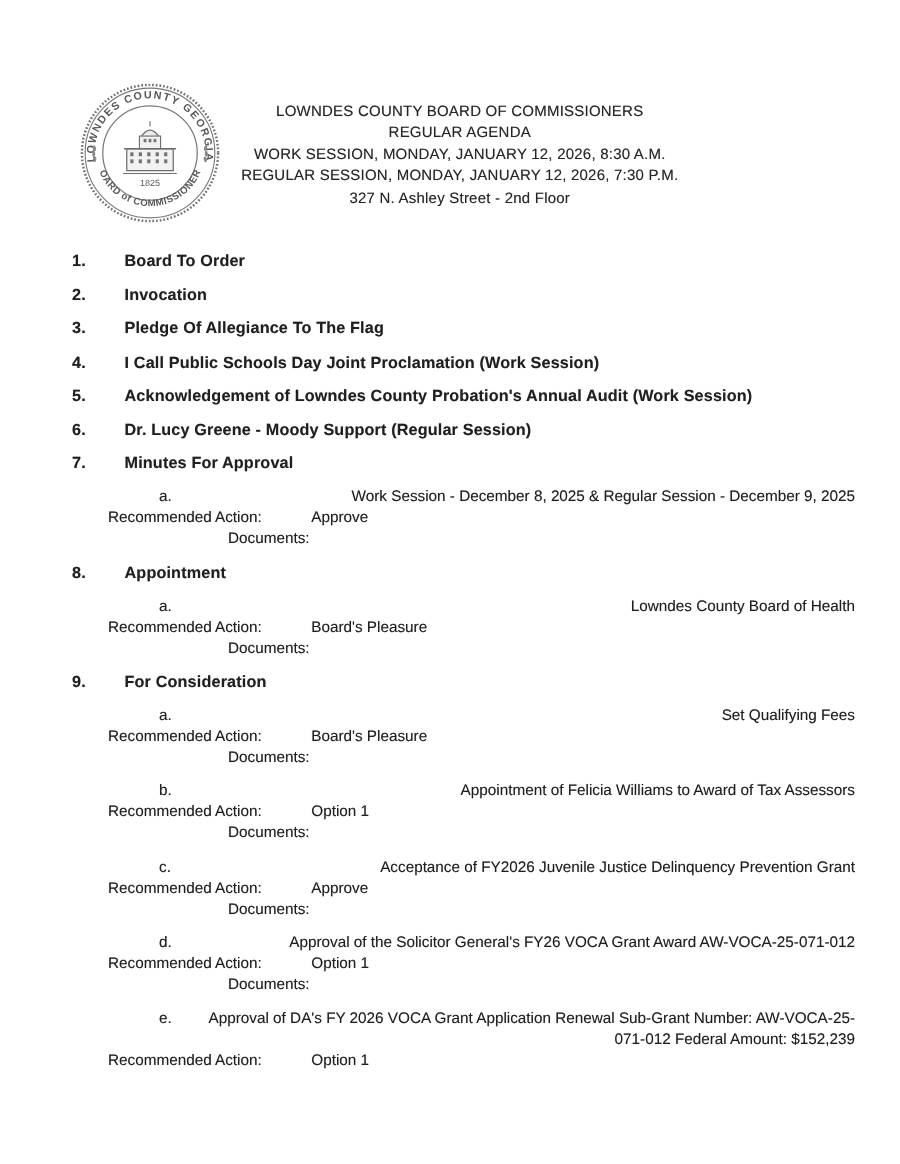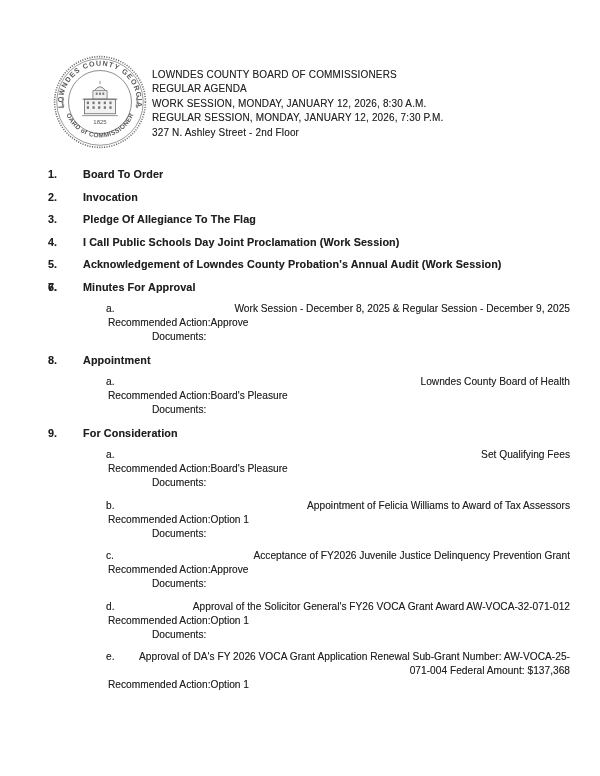--- a/index.html
+++ b/index.html
@@ -14,21 +14,22 @@
     overflow: hidden;
   }
 
   
   .seal { position: absolute; left: 53px; top: 55px; width: 94px; height: 94px; }
   .seal text { text-shadow: none; font-family: "Liberation Sans", "DejaVu Sans", sans-serif; }
 
   
   .header-block {
     position: absolute;
-    left: 152px; top: 68px; width: 345px;
+    left: 134px; top: 68px; width: 345px;
+    text-align: center;
     font-size: 10px;
     line-height: 14.4px;
     letter-spacing: 0.15px;
     color: #262626;
   }
 
   
   .agenda { position: absolute; top: 167px; left: 0; width: 600px; }
   .item-row {
     position: relative;
@@ -38,21 +39,21 @@
     line-height: 14px;
     letter-spacing: 0.1px;
   }
   .num { position: absolute; left: 48px; }
   .item-title { display: block; margin-left: 83px; }
 
   .sub-block { margin-bottom: 8.5px; font-size: 10.2px; line-height: 14px; }
   .sub-title-row { position: relative; }
   .letter { position: absolute; left: 106px; }
   .sub-text { margin-left: 112px; margin-right: 30px; text-align: right; }
-  .action-row { margin-left: 108px; display: flex; }
+  .action-row { margin-left: 72px; display: flex; gap: 33px; }
   .action-label { min-width: 94px; flex: none; }
   .doc-row { margin-left: 152px; }
 </style>
 </head>
 <body>
 
 <div class="page">
 
   <svg class="seal" viewBox="0 0 100 100">
     <circle cx="50" cy="50" r="48.3" fill="none" stroke="#6e6e6e" stroke-width="1.7" stroke-dasharray="1.2 1.4"></circle>
@@ -141,20 +142,21 @@
       </div>
       <div class="agenda-item">
         <div class="item-row">
           <span class="num">5.</span>
           <span class="item-title">Acknowledgement of Lowndes County Probation's Annual Audit (Work Session)</span>
         </div>
       </div>
       <div class="agenda-item">
         <div class="item-row">
           <span class="num">6.</span>
+          <span class="item-title">Dr. Lucy Greene - Moody Support (Regular Session)</span>
         </div>
       </div>
       <div class="agenda-item">
         <div class="item-row">
           <span class="num">7.</span>
           <span class="item-title">Minutes For Approval</span>
         </div>
         <div class="sub-block">
           <div class="sub-title-row">
             <span class="letter">a.</span>
@@ -229,35 +231,35 @@
           <div class="action-row">
             <span class="action-label">Recommended Action:</span>
             <span class="action-value">Approve</span>
           </div>
           <div class="doc-row"><span class="doc-label">Documents:</span></div>
         </div>
         <div class="sub-block">
           <div class="sub-title-row">
             <span class="letter">d.</span>
             <div class="sub-text">
-              <div>Approval of the Solicitor General's FY26 VOCA Grant Award AW-VOCA-32-071-012</div>
+              <div>Approval of the Solicitor General's FY26 VOCA Grant Award AW-VOCA-25-071-012</div>
             </div>
           </div>
           <div class="action-row">
             <span class="action-label">Recommended Action:</span>
             <span class="action-value">Option 1</span>
           </div>
           <div class="doc-row"><span class="doc-label">Documents:</span></div>
         </div>
         <div class="sub-block">
           <div class="sub-title-row">
             <span class="letter">e.</span>
             <div class="sub-text">
               <div>Approval of DA's FY 2026 VOCA Grant Application Renewal Sub-Grant Number: AW-VOCA-25-</div>
-              <div>071-004 Federal Amount: $137,368</div>
+              <div>071-012 Federal Amount: $152,239</div>
             </div>
           </div>
           <div class="action-row">
             <span class="action-label">Recommended Action:</span>
             <span class="action-value">Option 1</span>
           </div>
         </div>
       </div>
     </div>
 

